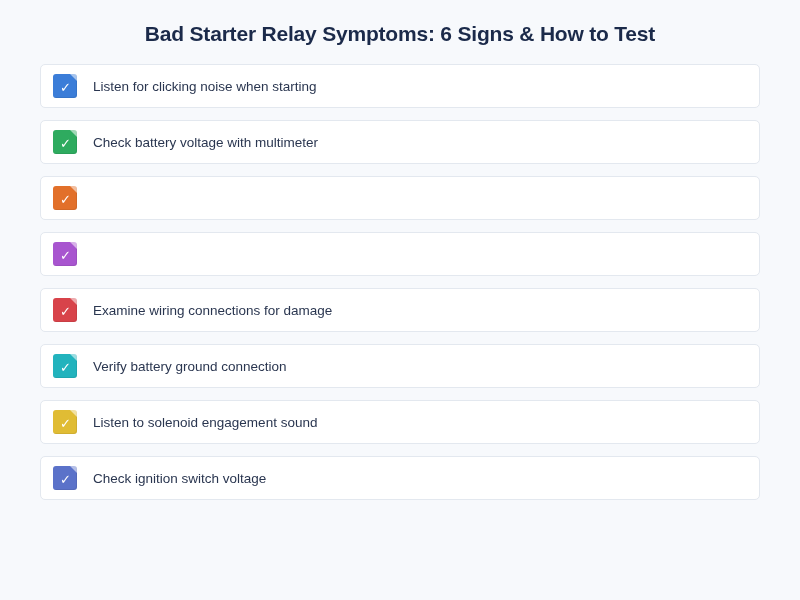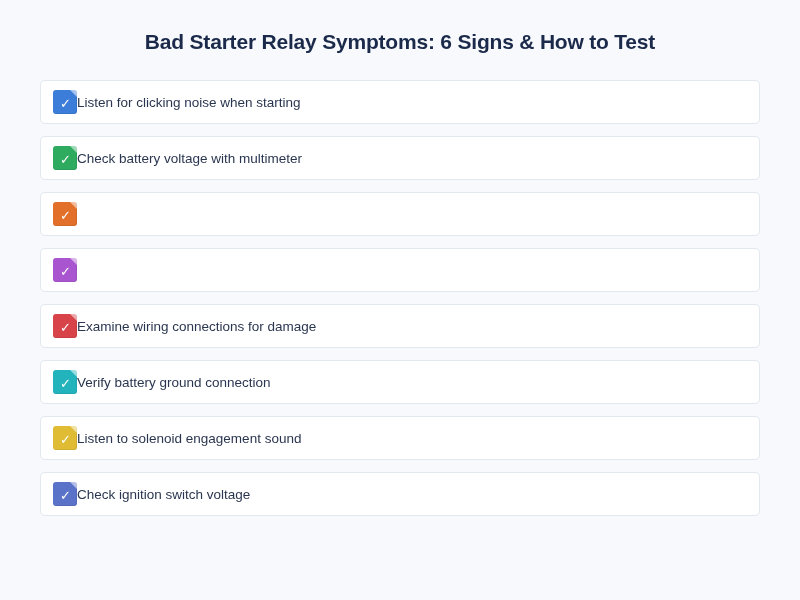--- a/index.html
+++ b/index.html
@@ -18,21 +18,21 @@
     height: 600px;
     box-sizing: border-box;
     padding: 0;
     position: relative;
   }
   .page-title {
     text-align: center;
     font-size: 21px;
     font-weight: bold;
     color: #1b2a4a;
-    margin: 12px;
+    margin: 4px;
     padding: 18px 40px 14px 40px;
     letter-spacing: -0.2px;
   }
   .checklist {
     padding: 0 40px;
     display: flex;
     flex-direction: column;
     gap: 12px;
   }
   .check-row {
@@ -70,20 +70,21 @@
     right: 0;
     top: 0;
     width: 0;
     height: 0;
     border-left: 7px solid transparent;
     border-top: 7px solid rgba(255,255,255,0.55);
   }
   .check-label {
     font-size: 13.5px;
     color: #2a3650;
+    margin-left: 16px;
     white-space: nowrap;
     overflow: hidden;
     text-overflow: ellipsis;
   }
 </style>
 </head>
 <body style="background: rgb(247, 249, 252);">
 
 <div class="page">
 

